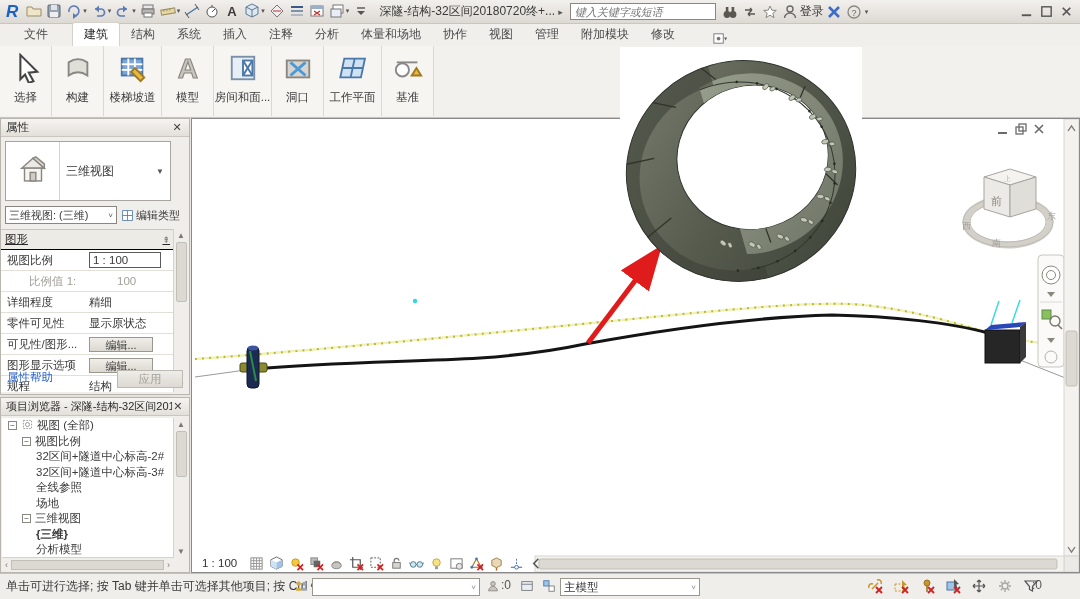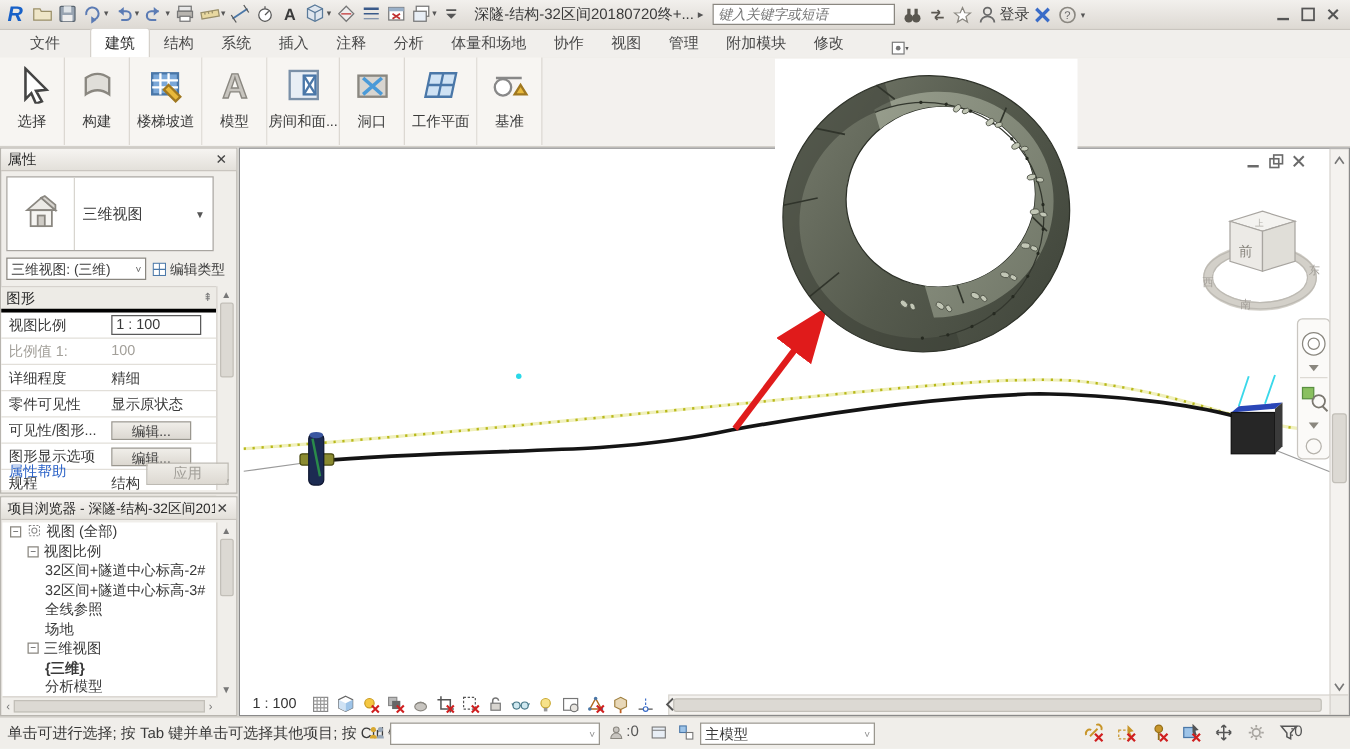--- a/index.html
+++ b/index.html
@@ -42,29 +42,29 @@
   .typebox { position:absolute; left:4px; top:22px; width:166px; height:60px; background:#fff; border:1px solid #a8a5a0; display:flex; }
   .typeicon { width:54px; border-right:1px solid #d8d5cf; display:flex; align-items:center; justify-content:center; }
   .typetext { flex:1; display:flex; align-items:center; padding-left:6px; font-size:12px; }
   .typedrop { width:14px; display:flex; align-items:center; font-size:8px; color:#555; }
   .selrow { position:absolute; left:4px; top:86px; width:182px; height:20px; display:flex; align-items:center; }
   .selbox { width:112px; height:18px; background:#fff; border:1px solid #8a8780; font-size:11px;
     display:flex; align-items:center; padding:0 3px; }
   .selbox .dd { margin-left:auto; font-size:8px; color:#555; }
   .edittype { display:flex; align-items:center; font-size:11px; margin-left:4px; }
   .grid { position:absolute; left:0px; top:110px; width:172px; background:#fff; border-top:1px solid #c9c5bf; }
-  .ghead { height:20px; background:#edebe6; border-bottom:3px solid #000000; display:flex; align-items:center;
-    padding-left:4px; font-size:11.5px; color:#2a2a2a; }
+  .ghead { height:20px; background:#edebe6; border-bottom:1px solid #000000; display:flex; align-items:center;
+    padding-left:4px; font-size:11.5px; color:#2a2a2a;text-decoration:underline; }
   .prow { height:21px; display:flex; border-bottom:1px solid #e2dfd9; align-items:center; }
   .plabel { width:84px; padding-left:6px; font-size:11.5px; white-space:nowrap; overflow:hidden; }
   .pval { flex:1; font-size:11.5px; padding-left:4px; }
   .pval .inbox { display:inline-block; width:72px; border:1.5px solid #5a5a5a; background:#fff; padding:0 3px; height:16px; line-height:15px; }
   .pval button { width:64px; height:15px; font-size:11px; color:#3a3a3a;
     background:linear-gradient(#f0eee9,#dcd8d1); border:1px solid #9a978f; }
-  .dis { color:#a3a09a; }
+  .dis { color:#a3a09a;padding-left:28px; }
   .vscroll { position:absolute; right:1px; width:15px; background:#f0eeea; border-left:1px solid #d5d1cb;
     display:flex; flex-direction:column; align-items:center; font-size:8px; color:#777; }
   .vthumb { width:11px; background:#dcd9d3; border:1px solid #c2bfb8; border-radius:2px; }
   .pfoot { position:absolute; left:0; bottom:2px; width:100%; height:22px; display:flex; align-items:flex-start; padding:0 6px;gap:11px; }
   .plink { color:#2c63c8; font-size:11.5px; }
   .applybtn { margin-left:auto; width:66px; height:18px; font-size:11.5px; color:#a3a09a; text-align:center; line-height:17px;
     background:linear-gradient(#efede8,#ddd9d2); border:1px solid #bdbab3; }
 
   
   .tree { position:absolute; left:1px; top:20px; right:16px; bottom:15px; background:#fff; overflow:hidden; }

